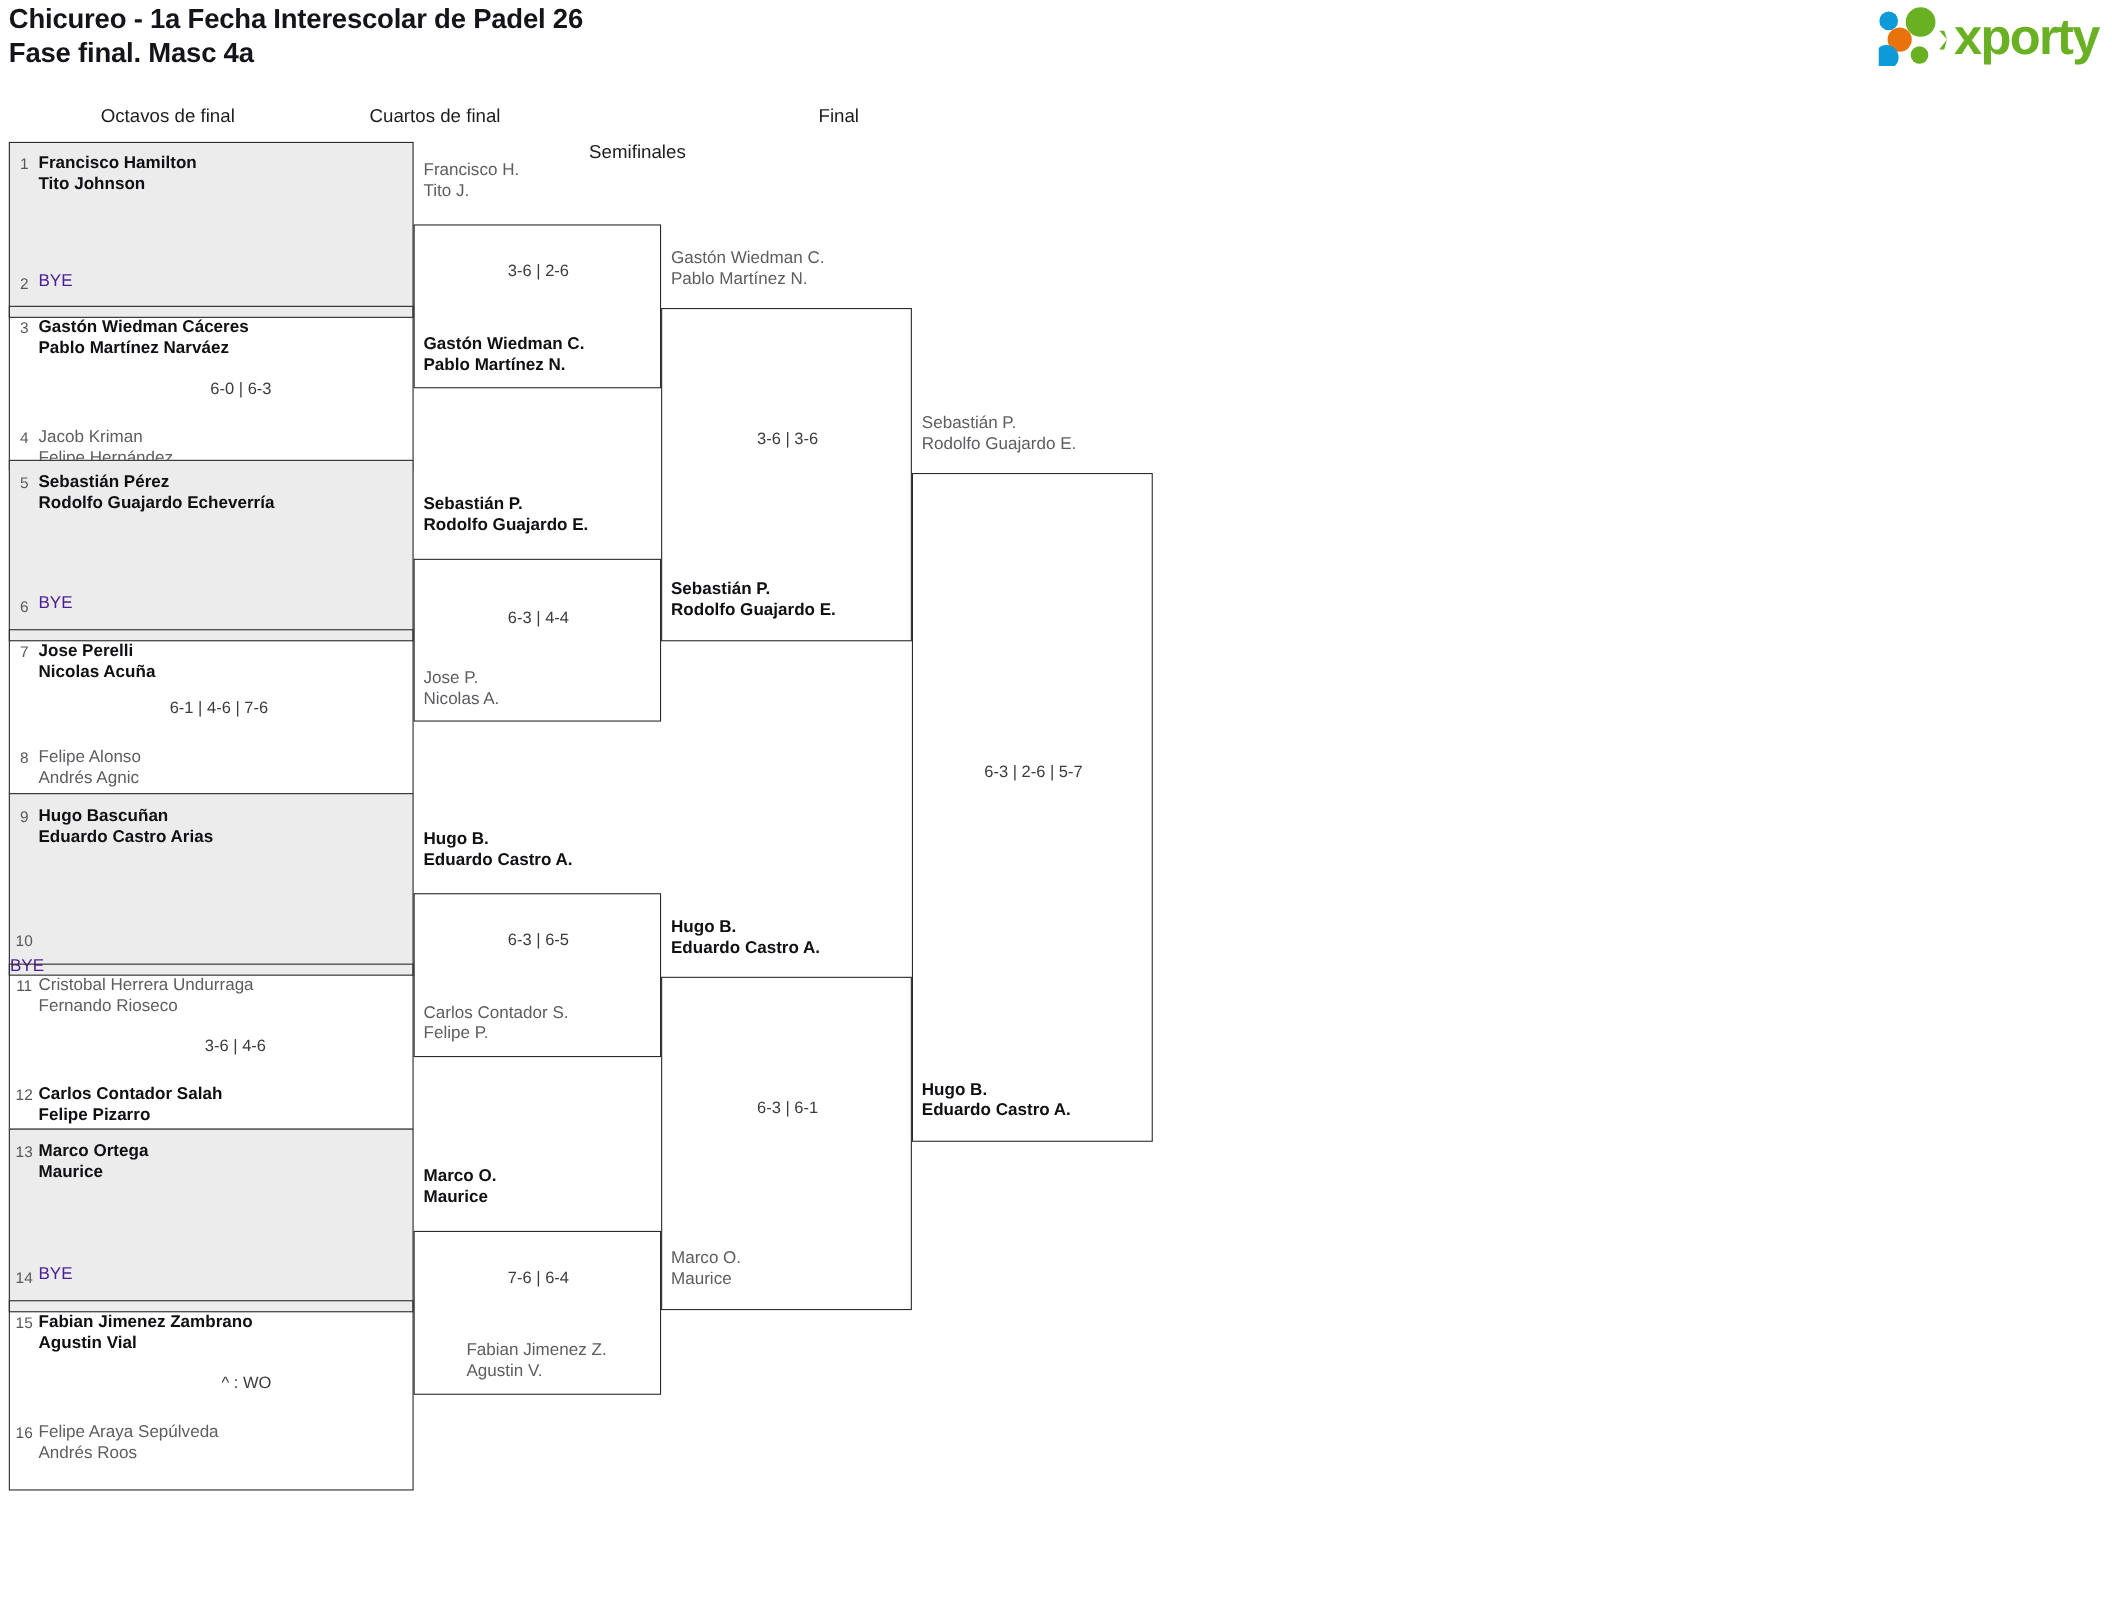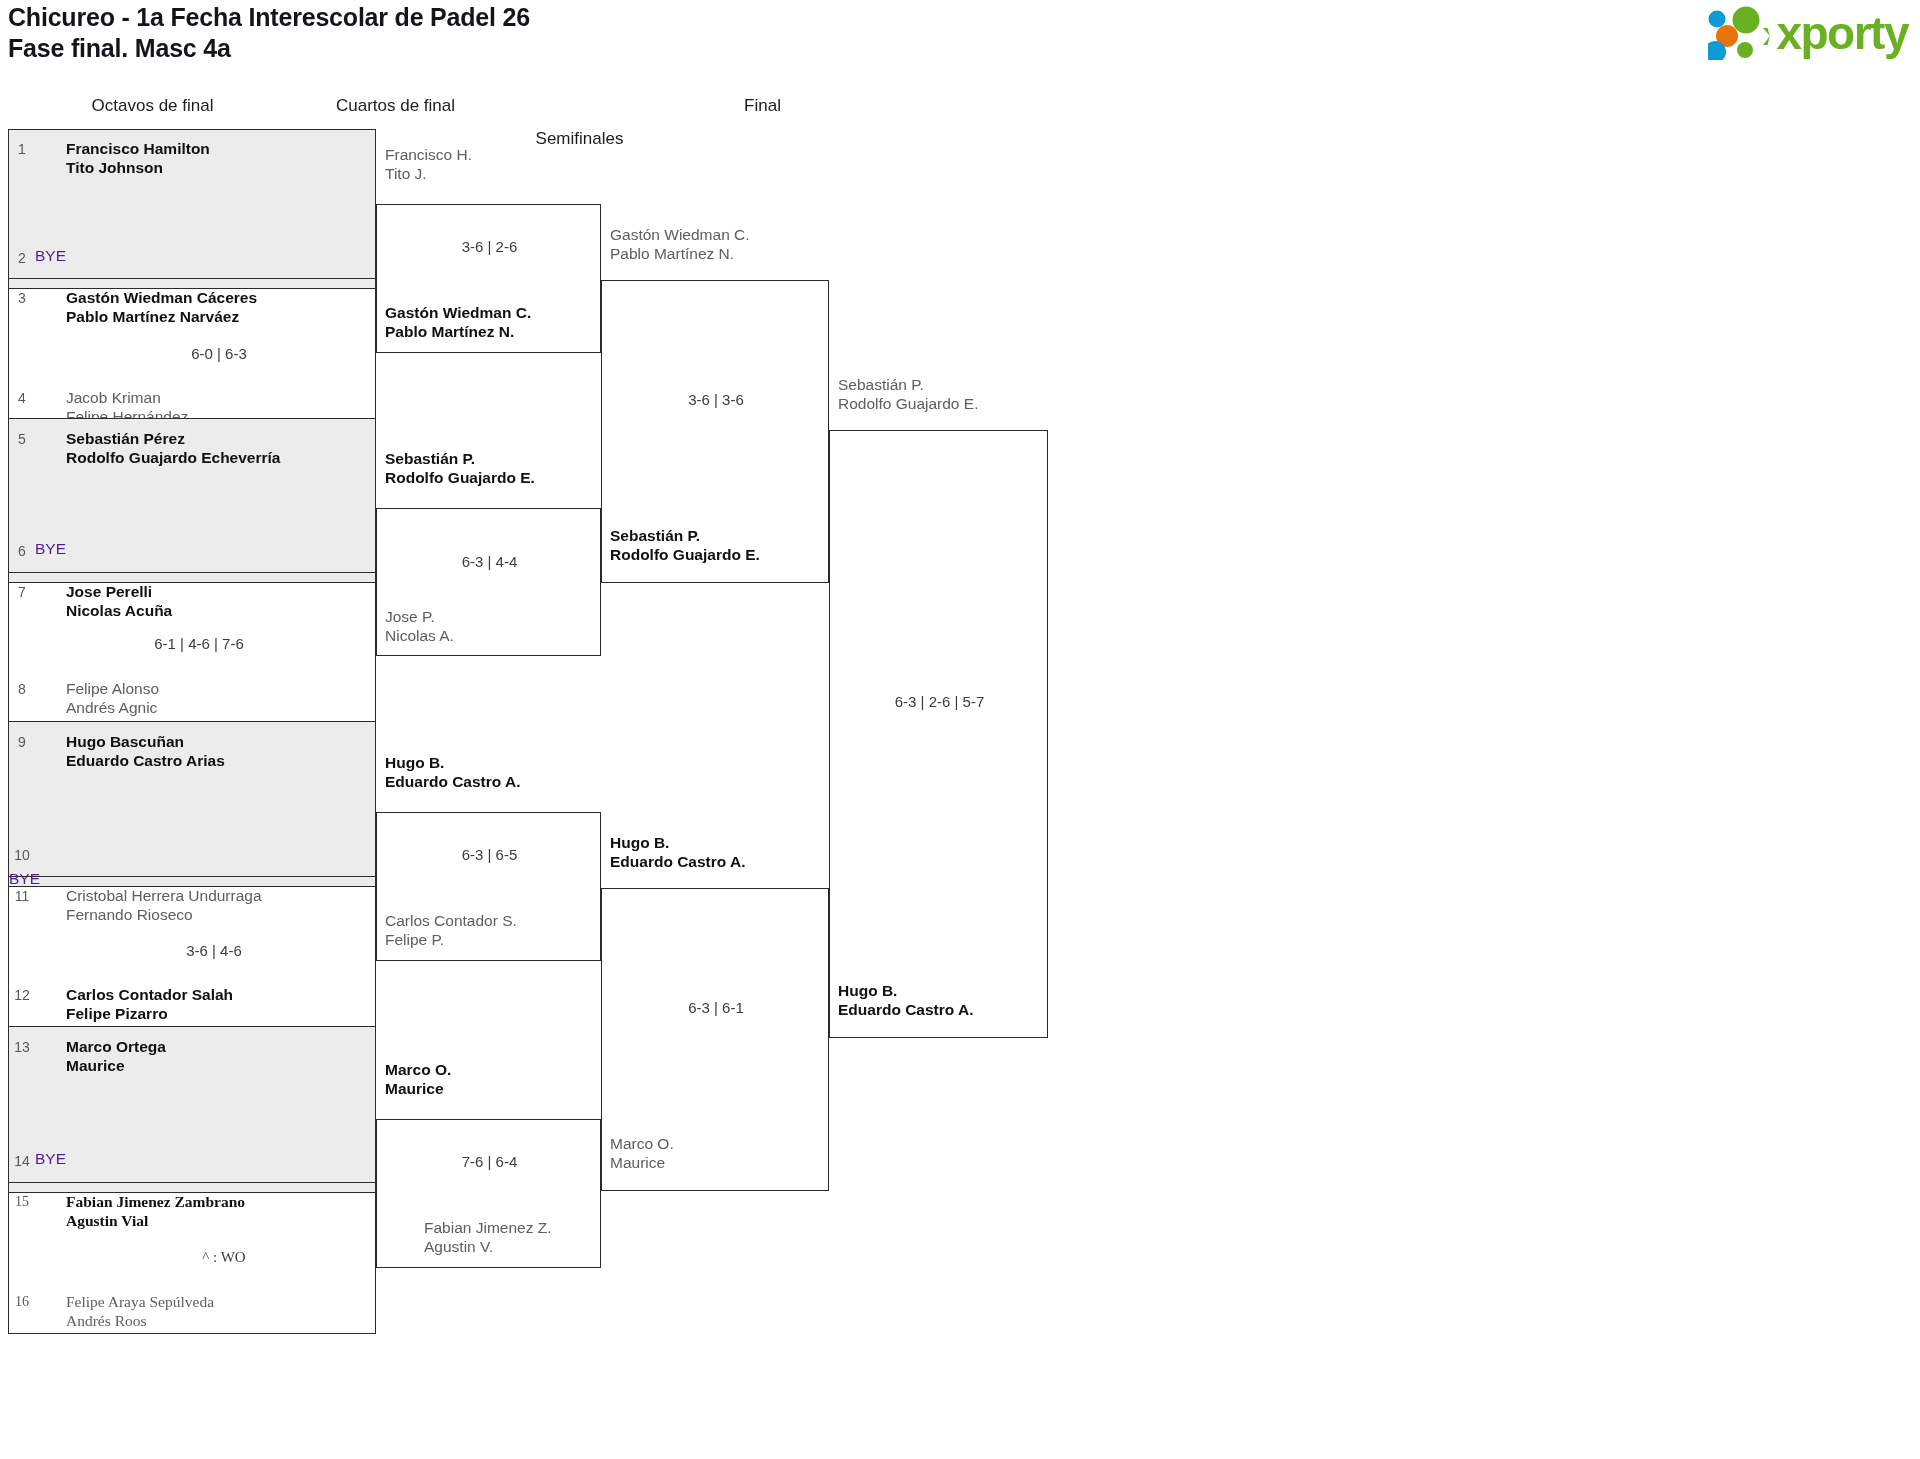--- a/index.html
+++ b/index.html
@@ -75,21 +75,20 @@
     text-align: center;
     font-size: 14px;
     color: #58585c;
     padding-top: 3px;
   }
   .names {
     font-size: 15.5px;
     line-height: 19px;
     white-space: pre-line;
     padding-top: 1px;
-    margin-left: 31px;
   }
   .winner .names { font-weight: 700; color: #101014; }
   .loser  .names { font-weight: 400; color: #5d5d62; }
   .byetxt { font-weight: 400; color: #4c1d95; font-size: 15.5px; }
 
   .score {
     position: absolute;
     font-size: 15px;
     color: #3b3b40;
     white-space: nowrap;
@@ -214,21 +213,21 @@
       <div class="seed">13</div>
       <div class="names">Marco Ortega
 Maurice</div>
     </div>
     <div class="team" style="top:123px;">
       <div class="seed">14</div>
       <div class="byetxt">BYE</div>
     </div>
   </div>
 
-  <div class="match" style="left:8px; top:1182px; width:368px; height:152px;font-family:Liberation Serif, serif;">
+  <div class="match" style="left:8px; top:1182px; width:368px; height:173px;">
     <div class="team winner" style="top:8px;">
       <div class="seed">15</div>
       <div class="names">Fabian Jimenez Zambrano
 Agustin Vial</div>
     </div>
     <div class="score" style="left:105px; width:220px; top:66px;">^ : WO</div>
     <div class="team loser" style="top:108px;">
       <div class="seed">16</div>
       <div class="names">Felipe Araya Sepúlveda
 Andrés Roos</div>

